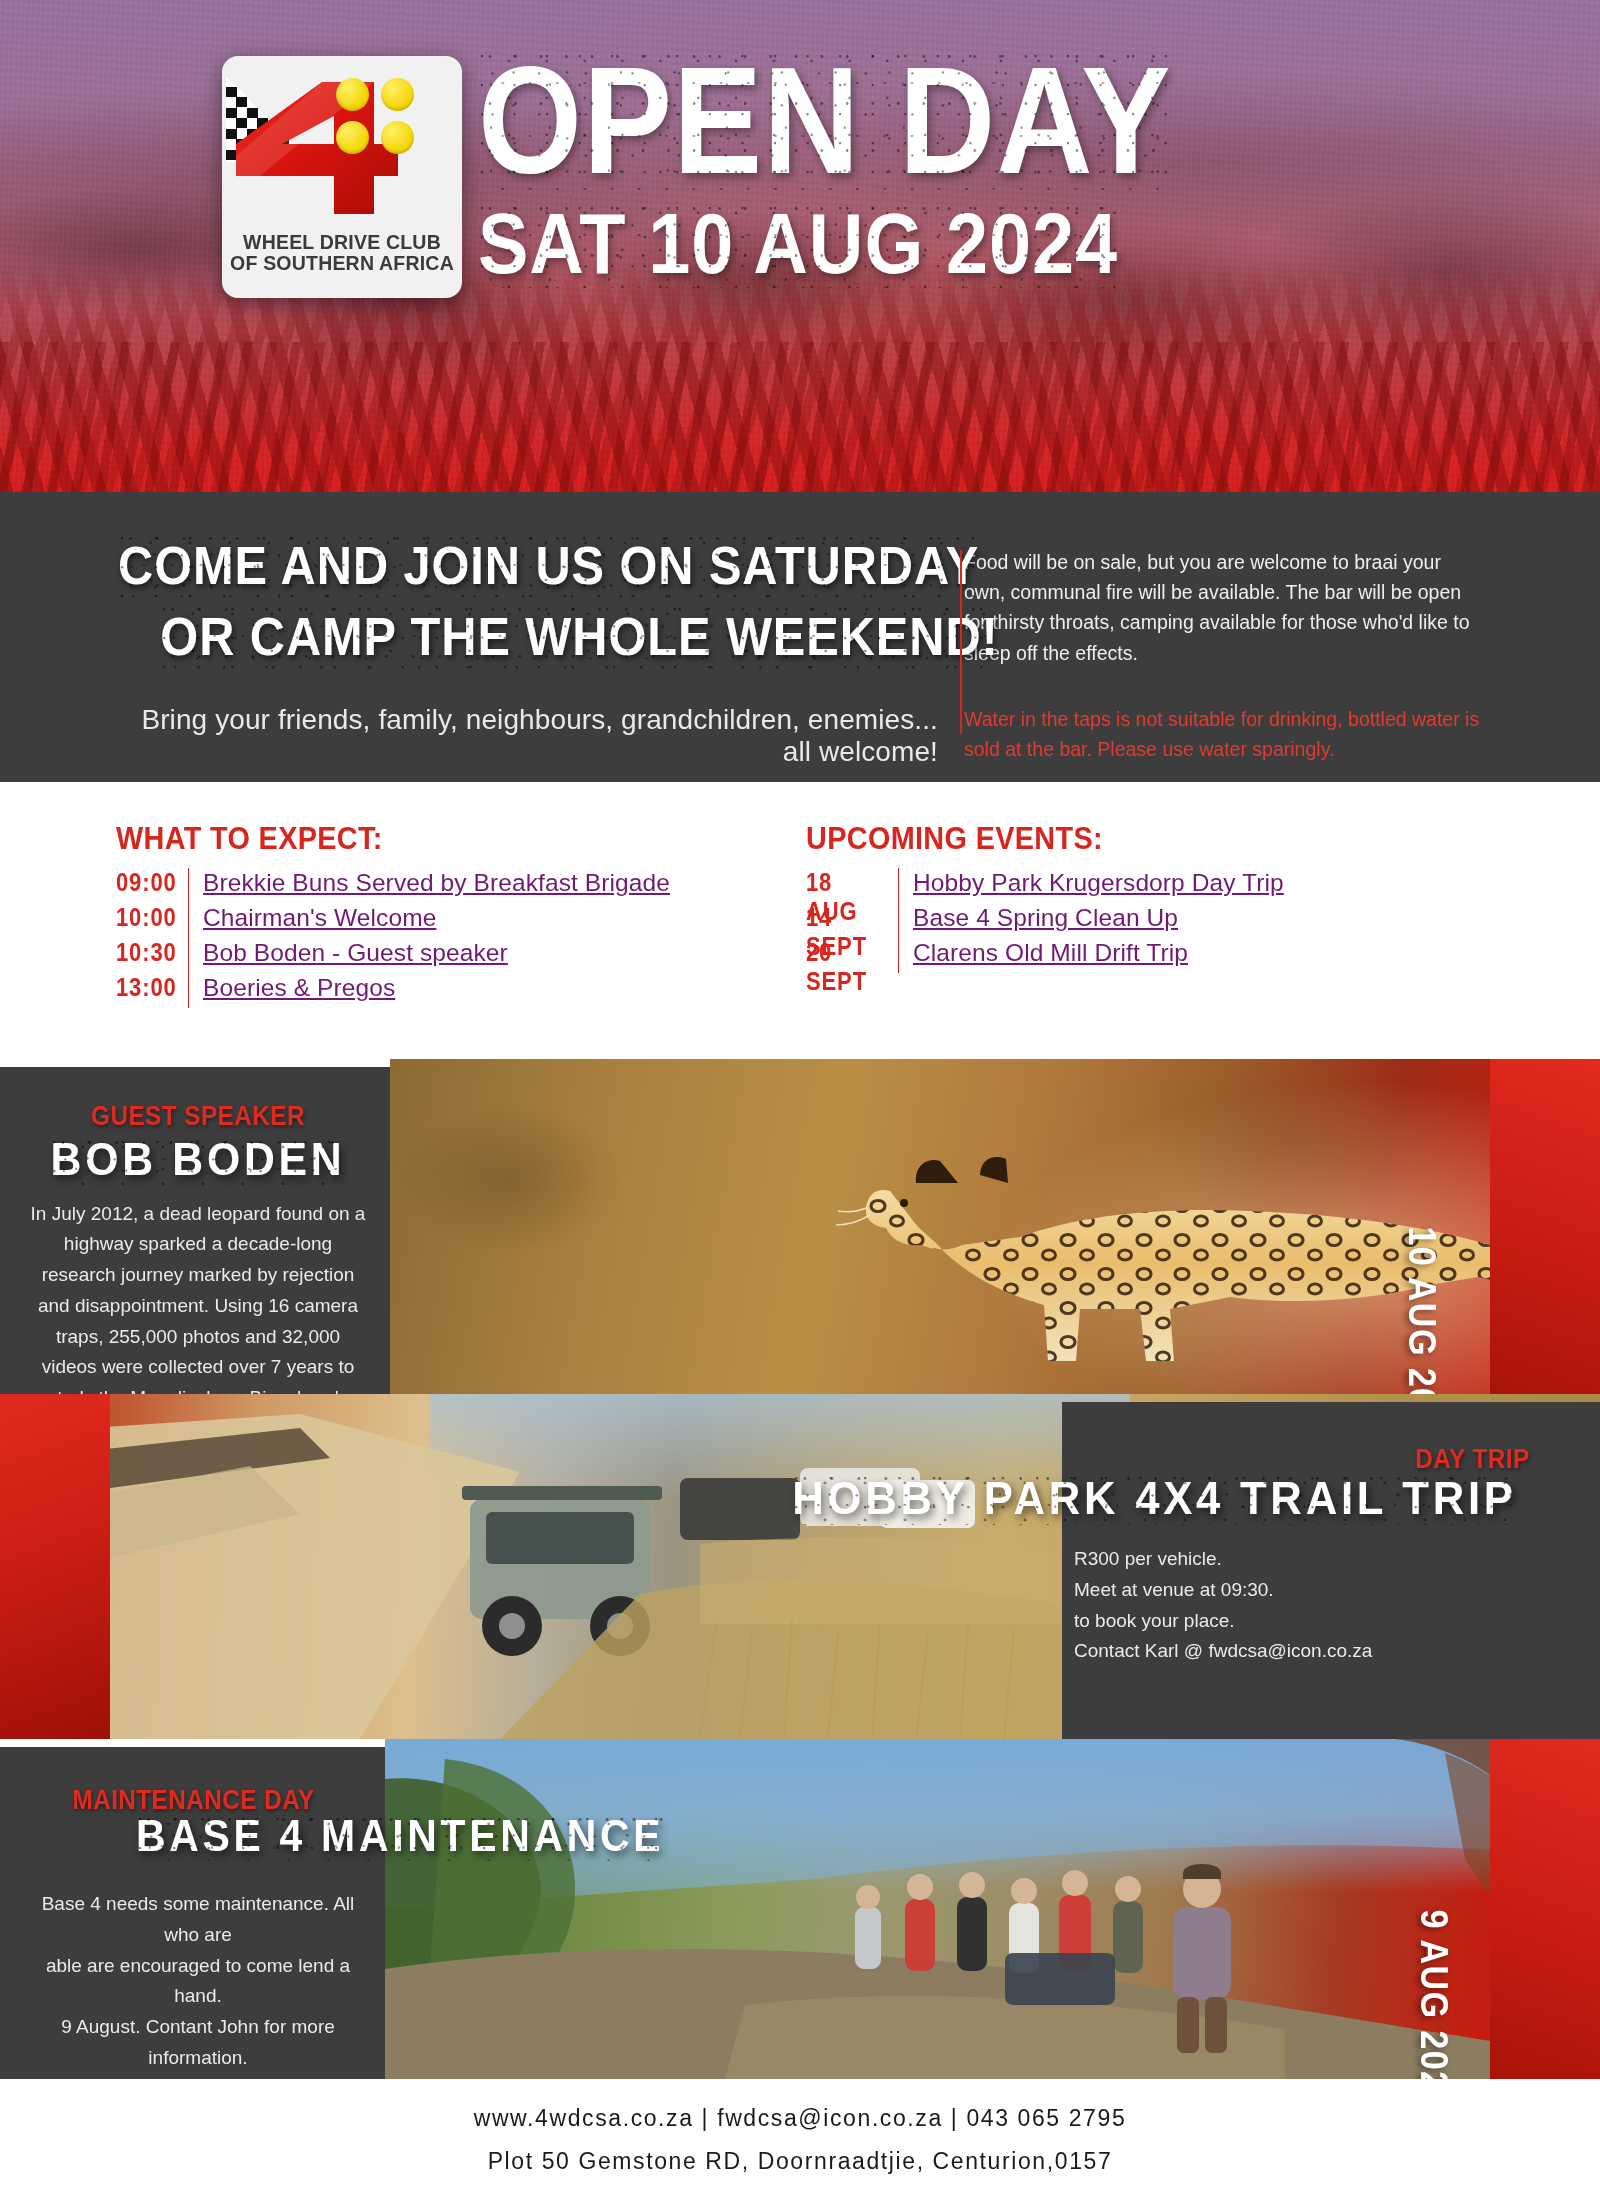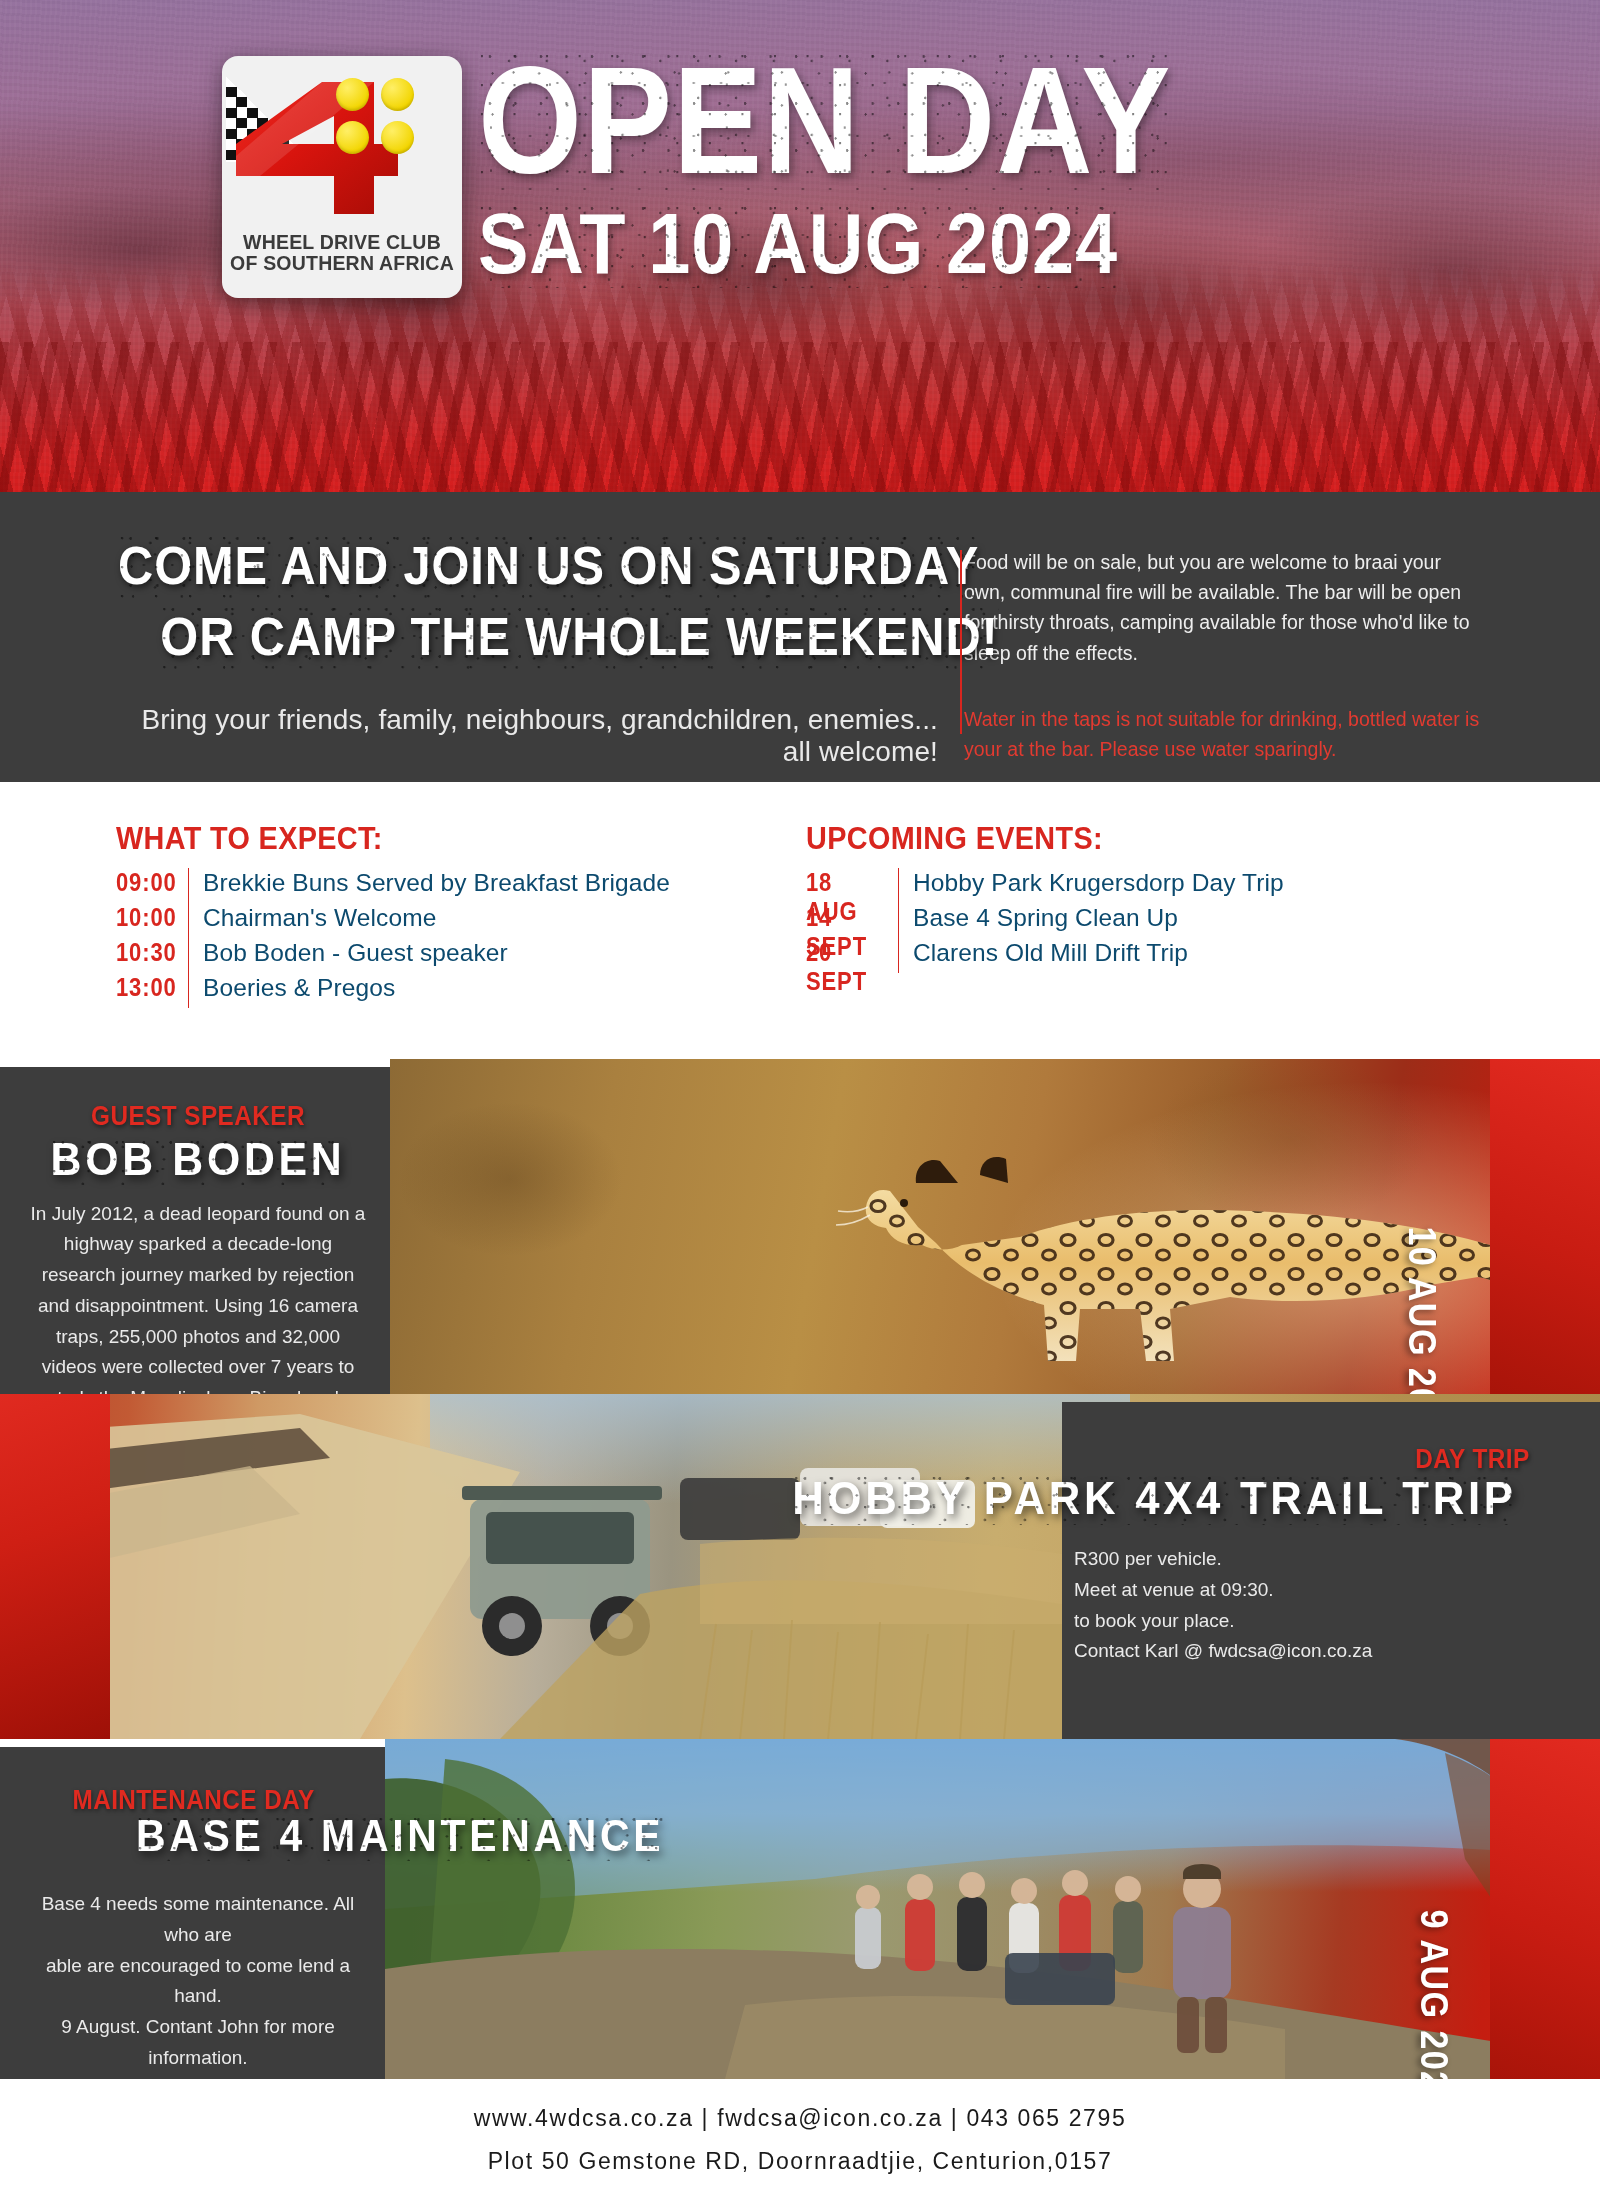--- a/index.html
+++ b/index.html
@@ -189,21 +189,21 @@
   .sched-rows { position: relative; }
   .sched-row { display: flex; align-items: baseline; height: 35px; }
   .sched-time {
     font-family: "Liberation Sans Narrow", "Liberation Sans", sans-serif;
     font-weight: bold; color: #d8261f; font-size: 25px;
     width: 72px; transform: scaleX(.88); transform-origin: left center;
     flex: 0 0 auto;
   }
   .sched-row.wide .sched-time { width: 92px; }
   .sched-bar { width: 1px; background: #d8261f; align-self: stretch; margin-right: 14px; flex: 0 0 auto; }
-  .sched-label { color: #0c4a6e; font-size: 24.5px; letter-spacing: .1px; }
+  .sched-label { color: #701a75; font-size: 24.5px; letter-spacing: .1px; text-decoration: underline; }
 
   
   .band { position: relative; width: 1600px; overflow: hidden; }
   .band-leopard { height: 335px; }
   .band-hobby { height: 345px; }
   .band-base { height: 340px; }
 
   .panel-dark {
     position: absolute; top: 8px; bottom: 0; background: #3d3d3d; z-index: 3;
   }
@@ -340,21 +340,21 @@
         <span class="speckle">COME AND JOIN US ON SATURDAY</span>
       </div>
       <div class="banner-h grunge indent">
         <span class="speckle">OR CAMP THE WHOLE WEEKEND!</span>
       </div>
       <div class="banner-sub">Bring your friends, family, neighbours, grandchildren, enemies... all welcome!</div>
       <div class="banner-divider"></div>
     </div>
     <div class="banner-right">
       <div class="banner-p">Food will be on sale, but you are welcome to braai your own, communal fire will be available. The bar will be open for thirsty throats, camping available for those who'd like to sleep off the effects.</div>
-      <div class="banner-p warn">Water in the taps is not suitable for drinking, bottled water is your at the bar. Please use water sparingly.</div>
+      <div class="banner-p warn">Water in the taps is not suitable for drinking, bottled water is sold at the bar. Please use water sparingly.</div>
     </div>
   </div>
 
   <div class="schedule">
 
     <div class="sched-col left">
       <div class="sched-title grunge">WHAT TO EXPECT:</div>
       <div class="sched-rows">
         <div class="sched-row">
           <div class="sched-time grunge">09:00</div>

